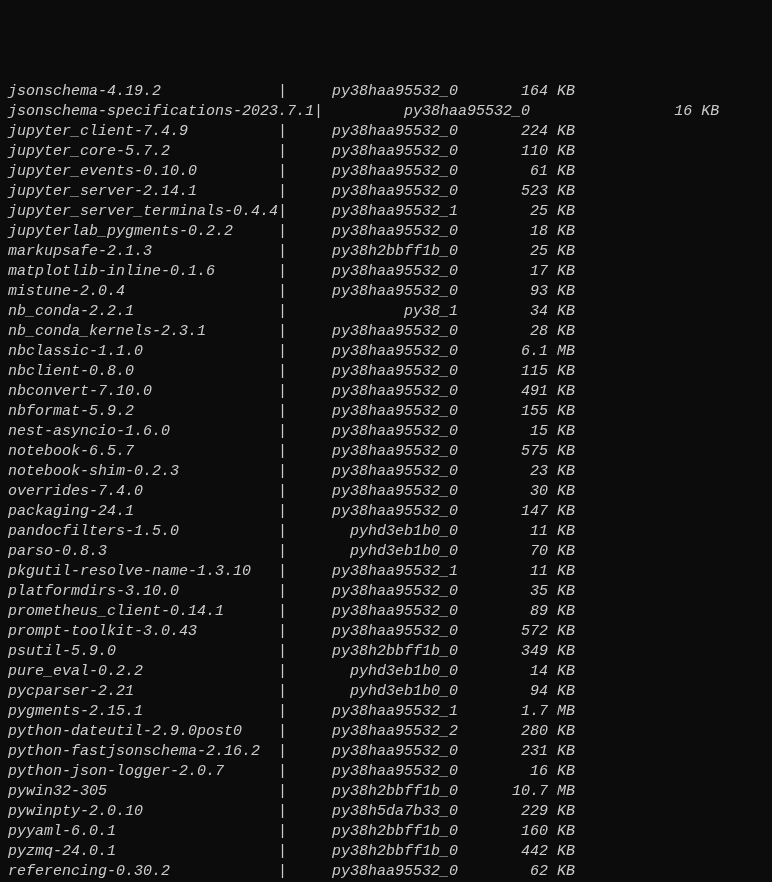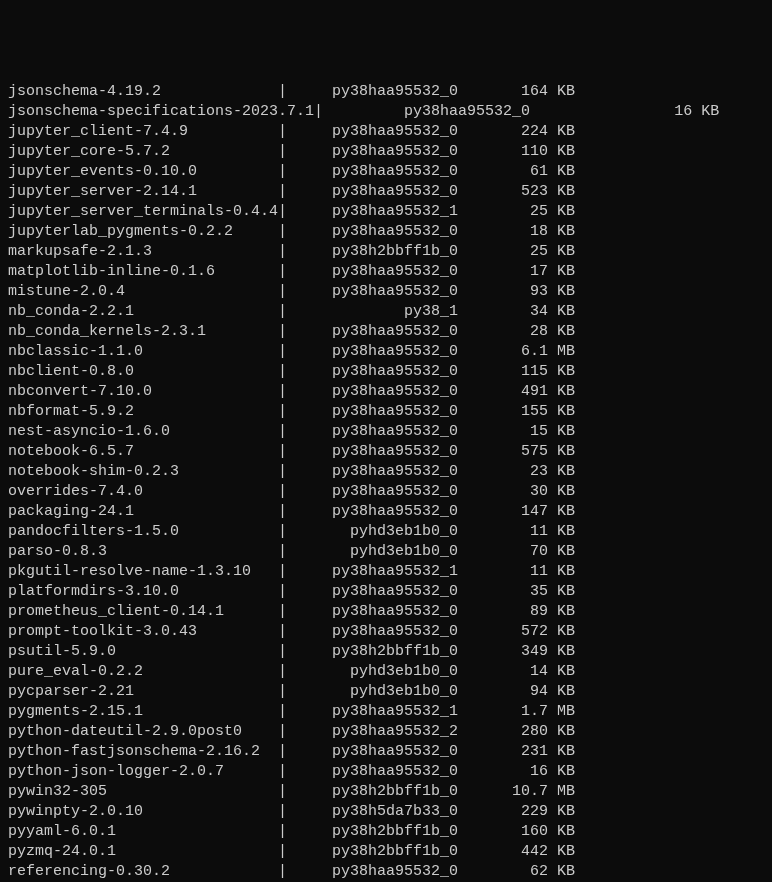--- a/index.html
+++ b/index.html
@@ -15,20 +15,21 @@
       line-height: 20px;
       padding: 2px 8px;
       white-space: pre;
       overflow: hidden;
       width: 772px;
       height: 882px;
     }
     .row {
       display: block;
       white-space: pre;
+      font-style: italic;
     }
   </style>
 </head>
 <body>
 
 
 
 <div id="terminal-output"><div class="row"><span>jsonschema-4.19.2             </span><span>|</span><span>     py38haa95532_0</span><span>       164 KB</span></div><div class="row"><span>jsonschema-specifications-2023.7.1</span><span>|</span><span>         py38haa95532_0</span><span>                16 KB</span></div><div class="row"><span>jupyter_client-7.4.9          </span><span>|</span><span>     py38haa95532_0</span><span>       224 KB</span></div><div class="row"><span>jupyter_core-5.7.2            </span><span>|</span><span>     py38haa95532_0</span><span>       110 KB</span></div><div class="row"><span>jupyter_events-0.10.0         </span><span>|</span><span>     py38haa95532_0</span><span>        61 KB</span></div><div class="row"><span>jupyter_server-2.14.1         </span><span>|</span><span>     py38haa95532_0</span><span>       523 KB</span></div><div class="row"><span>jupyter_server_terminals-0.4.4</span><span>|</span><span>     py38haa95532_1</span><span>        25 KB</span></div><div class="row"><span>jupyterlab_pygments-0.2.2     </span><span>|</span><span>     py38haa95532_0</span><span>        18 KB</span></div><div class="row"><span>markupsafe-2.1.3              </span><span>|</span><span>     py38h2bbff1b_0</span><span>        25 KB</span></div><div class="row"><span>matplotlib-inline-0.1.6       </span><span>|</span><span>     py38haa95532_0</span><span>        17 KB</span></div><div class="row"><span>mistune-2.0.4                 </span><span>|</span><span>     py38haa95532_0</span><span>        93 KB</span></div><div class="row"><span>nb_conda-2.2.1                </span><span>|</span><span>             py38_1</span><span>        34 KB</span></div><div class="row"><span>nb_conda_kernels-2.3.1        </span><span>|</span><span>     py38haa95532_0</span><span>        28 KB</span></div><div class="row"><span>nbclassic-1.1.0               </span><span>|</span><span>     py38haa95532_0</span><span>       6.1 MB</span></div><div class="row"><span>nbclient-0.8.0                </span><span>|</span><span>     py38haa95532_0</span><span>       115 KB</span></div><div class="row"><span>nbconvert-7.10.0              </span><span>|</span><span>     py38haa95532_0</span><span>       491 KB</span></div><div class="row"><span>nbformat-5.9.2                </span><span>|</span><span>     py38haa95532_0</span><span>       155 KB</span></div><div class="row"><span>nest-asyncio-1.6.0            </span><span>|</span><span>     py38haa95532_0</span><span>        15 KB</span></div><div class="row"><span>notebook-6.5.7                </span><span>|</span><span>     py38haa95532_0</span><span>       575 KB</span></div><div class="row"><span>notebook-shim-0.2.3           </span><span>|</span><span>     py38haa95532_0</span><span>        23 KB</span></div><div class="row"><span>overrides-7.4.0               </span><span>|</span><span>     py38haa95532_0</span><span>        30 KB</span></div><div class="row"><span>packaging-24.1                </span><span>|</span><span>     py38haa95532_0</span><span>       147 KB</span></div><div class="row"><span>pandocfilters-1.5.0           </span><span>|</span><span>       pyhd3eb1b0_0</span><span>        11 KB</span></div><div class="row"><span>parso-0.8.3                   </span><span>|</span><span>       pyhd3eb1b0_0</span><span>        70 KB</span></div><div class="row"><span>pkgutil-resolve-name-1.3.10   </span><span>|</span><span>     py38haa95532_1</span><span>        11 KB</span></div><div class="row"><span>platformdirs-3.10.0           </span><span>|</span><span>     py38haa95532_0</span><span>        35 KB</span></div><div class="row"><span>prometheus_client-0.14.1      </span><span>|</span><span>     py38haa95532_0</span><span>        89 KB</span></div><div class="row"><span>prompt-toolkit-3.0.43         </span><span>|</span><span>     py38haa95532_0</span><span>       572 KB</span></div><div class="row"><span>psutil-5.9.0                  </span><span>|</span><span>     py38h2bbff1b_0</span><span>       349 KB</span></div><div class="row"><span>pure_eval-0.2.2               </span><span>|</span><span>       pyhd3eb1b0_0</span><span>        14 KB</span></div><div class="row"><span>pycparser-2.21                </span><span>|</span><span>       pyhd3eb1b0_0</span><span>        94 KB</span></div><div class="row"><span>pygments-2.15.1               </span><span>|</span><span>     py38haa95532_1</span><span>       1.7 MB</span></div><div class="row"><span>python-dateutil-2.9.0post0    </span><span>|</span><span>     py38haa95532_2</span><span>       280 KB</span></div><div class="row"><span>python-fastjsonschema-2.16.2  </span><span>|</span><span>     py38haa95532_0</span><span>       231 KB</span></div><div class="row"><span>python-json-logger-2.0.7      </span><span>|</span><span>     py38haa95532_0</span><span>        16 KB</span></div><div class="row"><span>pywin32-305                   </span><span>|</span><span>     py38h2bbff1b_0</span><span>      10.7 MB</span></div><div class="row"><span>pywinpty-2.0.10               </span><span>|</span><span>     py38h5da7b33_0</span><span>       229 KB</span></div><div class="row"><span>pyyaml-6.0.1                  </span><span>|</span><span>     py38h2bbff1b_0</span><span>       160 KB</span></div><div class="row"><span>pyzmq-24.0.1                  </span><span>|</span><span>     py38h2bbff1b_0</span><span>       442 KB</span></div><div class="row"><span>referencing-0.30.2            </span><span>|</span><span>     py38haa95532_0</span><span>        62 KB</span></div></div>
 
 

